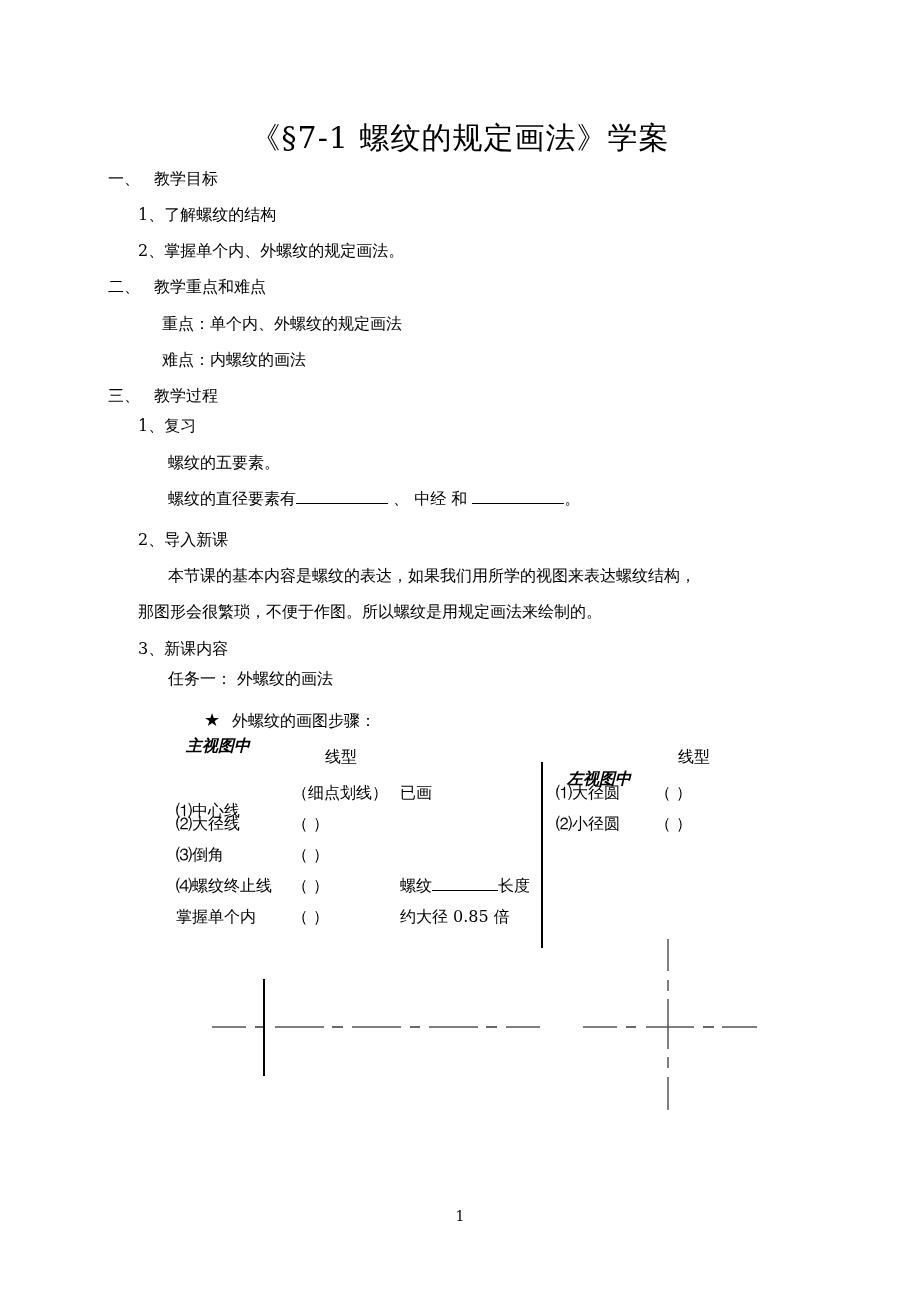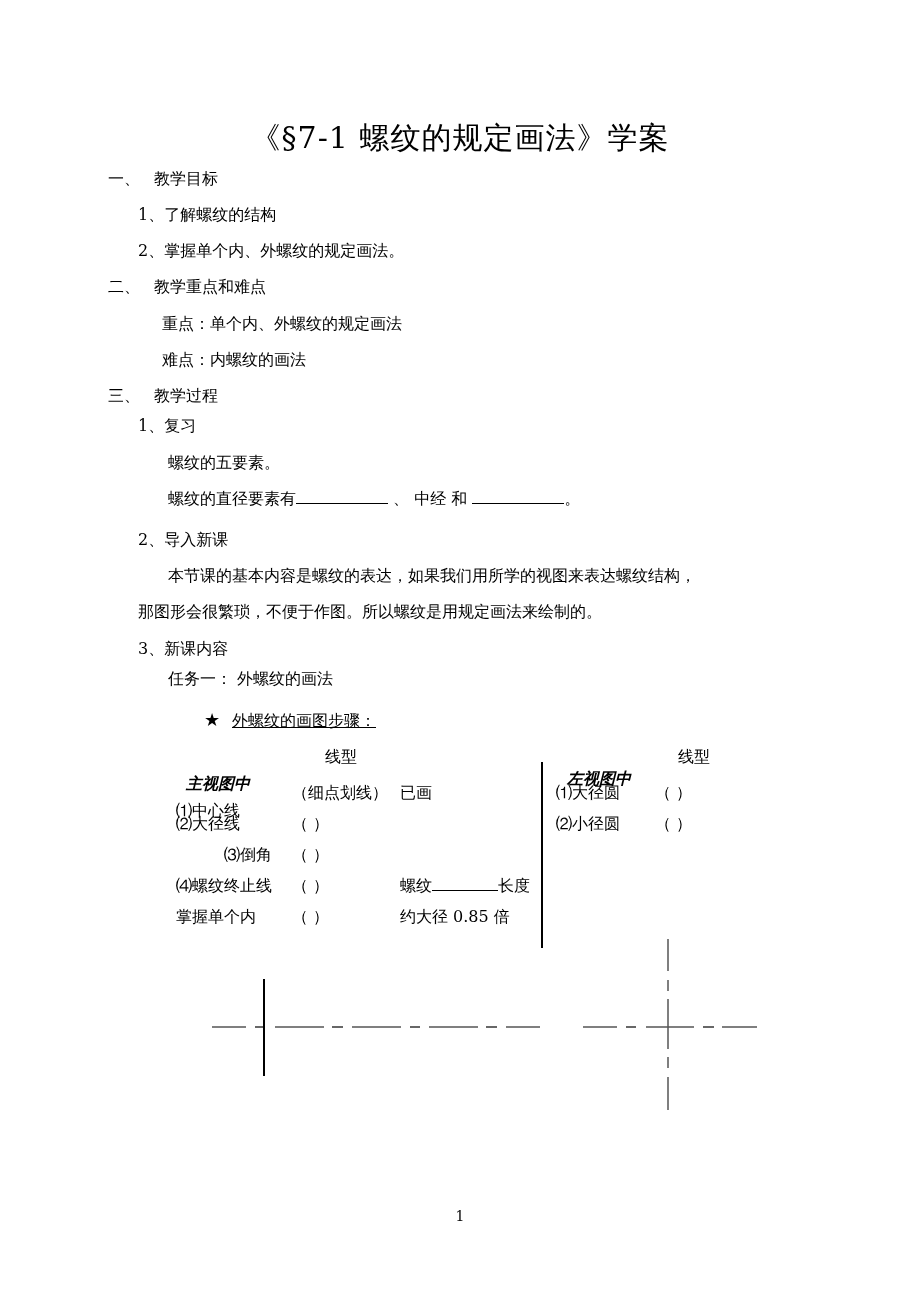--- a/index.html
+++ b/index.html
@@ -40,33 +40,33 @@
   <span class="blank" style="width:92px;"></span><span>。</span>
 </div>
 
 <div class="abs t" style="top:530px;left:138px;">2、导入新课</div>
 <div class="abs t" style="top:566px;left:168px;">本节课的基本内容是螺纹的表达，如果我们用所学的视图来表达螺纹结构，</div>
 <div class="abs t" style="top:602px;left:138px;">那图形会很繁琐，不便于作图。所以螺纹是用规定画法来绘制的。</div>
 
 <div class="abs t" style="top:639px;left:138px;">3、新课内容</div>
 <div class="abs t" style="top:669px;left:168px;">任务一：   外螺纹的画法</div>
 <div class="abs t" style="top:710px;left:204px;font-size:18px;">★</div>
-<div class="abs t" style="top:711px;left:232px;text-decoration:underline;">外螺纹的画图步骤：</div>
+<div class="abs t" style="top:711px;left:232px;">外螺纹的画图步骤：</div>
 
-<div class="abs t ital" style="top:774px;left:186px;text-align:center;">主视图中</div>
+<div class="abs t ital" style="top:736px;left:186px;text-align:center;">主视图中</div>
 <div class="abs t" style="top:747px;left:325px;">线型</div>
 
 <div class="abs t" style="top:783px;left:176px;margin-top:18px;">⑴中心线</div>
 <div class="abs t" style="top:783px;left:292px;">（细点划线）</div>
 <div class="abs t" style="top:783px;left:400px;">已画</div>
 
 <div class="abs t" style="top:814px;left:176px;">⑵大径线</div>
 <div class="abs t" style="top:814px;left:292px;">（          ）</div>
 
-<div class="abs t" style="top:845px;left:176px;margin-left:48px;">⑶倒角</div>
+<div class="abs t" style="top:845px;left:176px;">⑶倒角</div>
 <div class="abs t" style="top:845px;left:292px;">（          ）</div>
 
 <div class="abs t" style="top:876px;left:176px;">⑷螺纹终止线</div>
 <div class="abs t" style="top:876px;left:292px;">（          ）</div>
 <div class="abs t" style="top:876px;left:400px;">
   <span>螺纹</span><span class="blank" style="width:66px;"></span><span>长度</span>
 </div>
 
 <div class="abs t" style="top:907px;left:176px;">掌握单个内</div>
 <div class="abs t" style="top:907px;left:292px;">（          ）</div>

